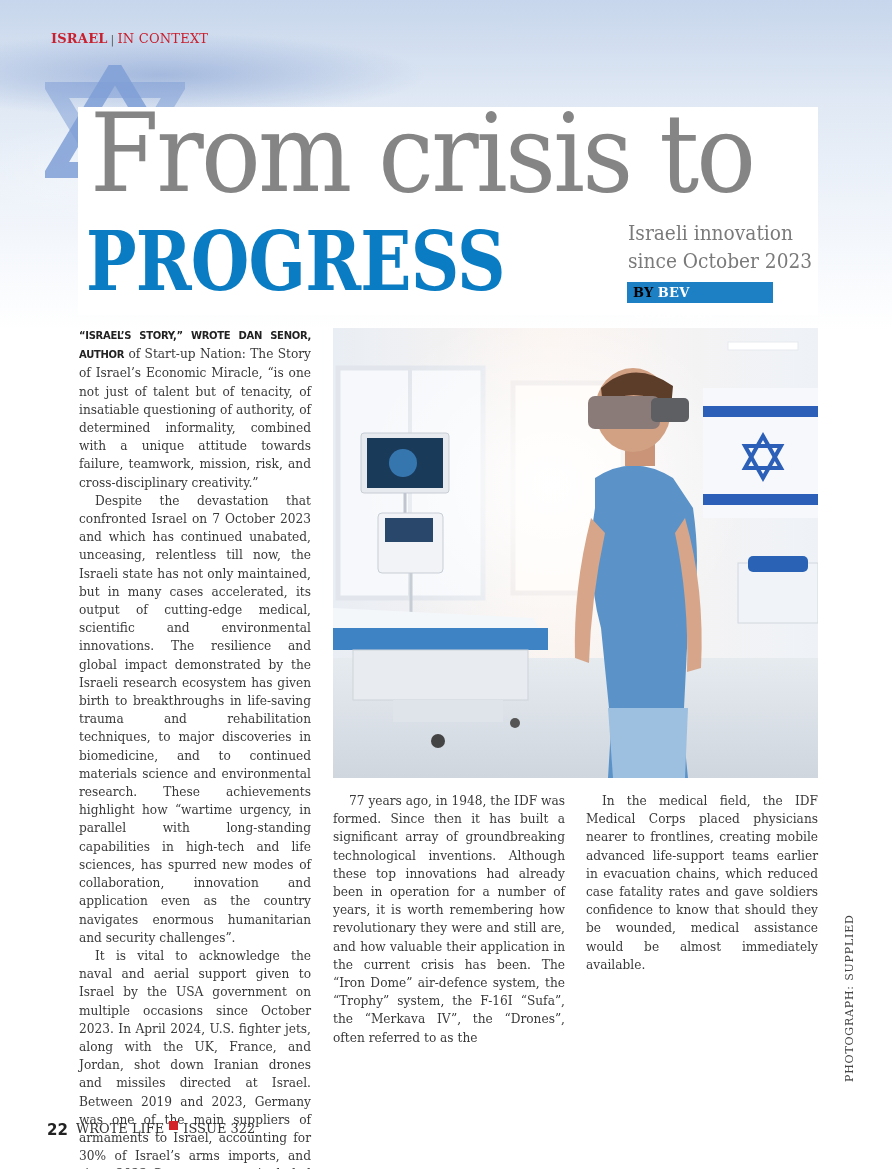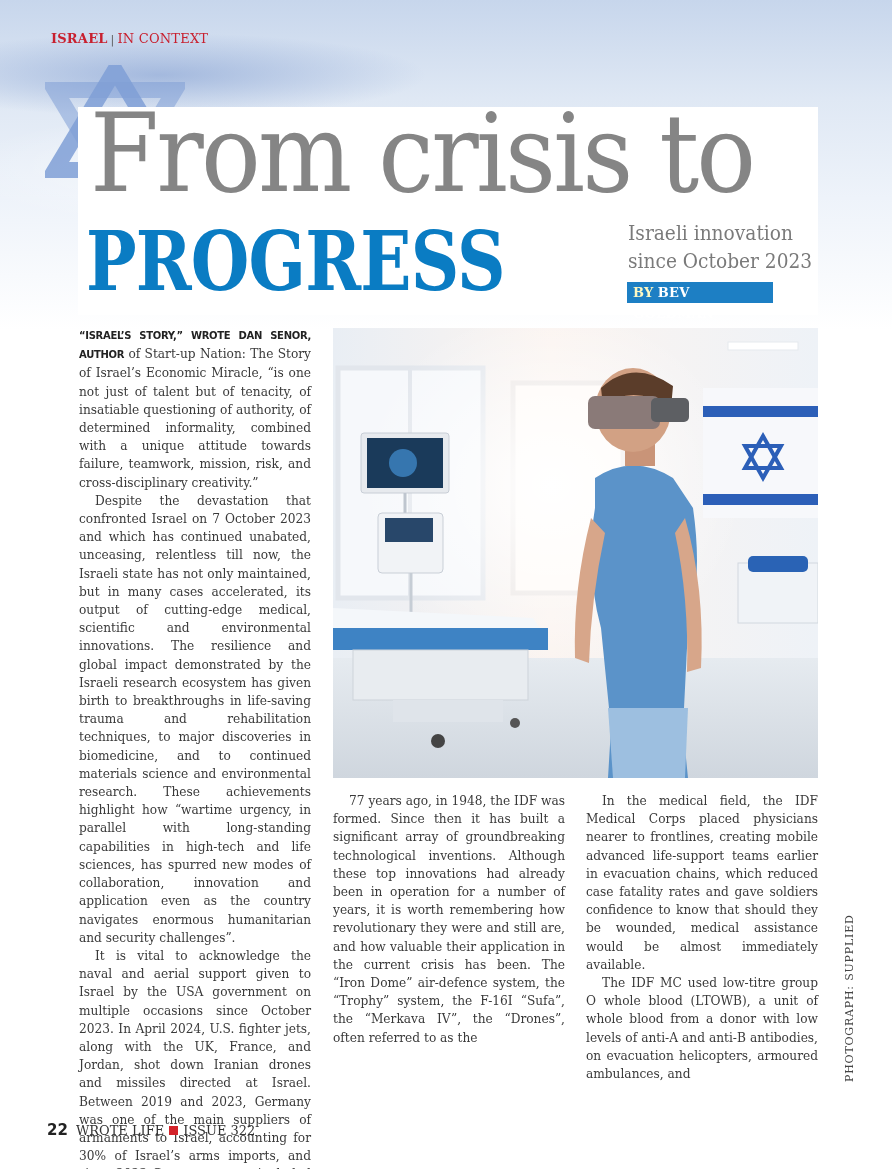--- a/index.html
+++ b/index.html
@@ -52,21 +52,21 @@
     color: #7a7a7a;
     transform: scaleX(0.93); transform-origin: left top;
   }
   .byline {
     position: absolute; left: 627px; top: 282px; width: 146px; height: 21px;
     background: #1d7fc4; color: #fff;
     font-family: "DejaVu Serif", serif; font-size: 13px; font-weight: bold;
     line-height: 21px; padding-left: 6px; box-sizing: border-box;
     letter-spacing: 0.3px;
   }
-  .byline .by { color: #fef9c3; font-weight: bold; margin-right: 4px; }
+  .byline .by { color: #000000; font-weight: bold; margin-right: 4px; }
 
   .col {
     position: absolute;
     font-family: "DejaVu Serif", serif;
     font-size: 12.2px; line-height: 18.2px; color: #3a3a3a;
     text-align: justify; hyphens: auto;
   }
   .col p { margin: 0; text-indent: 16px; }
   .col p.noindent { text-indent: 0; }
   .col1 { left: 79px; top: 326px; width: 232px; }
@@ -86,21 +86,21 @@
   .photo-credit {
     position: absolute; left: 843px; top: 1082px;
     transform: rotate(-90deg); transform-origin: left top;
     font-family: "DejaVu Serif", serif; font-size: 11px; letter-spacing: 0.8px;
     color: #444; white-space: nowrap;
   }
 
   .footer {
     position: absolute; left: 47px; top: 1121px;
     font-family: "DejaVu Serif", serif; font-size: 13px; color: #333;
-    display: flex; align-items: center; white-space: nowrap;
+    display: flex; white-space: nowrap;
   }
   .footer .page-num { font-weight: bold; font-size: 15px; color: #222; margin-right: 8px; font-family: "DejaVu Sans", sans-serif; }
   .footer .sq { display: inline-block; width: 9px; height: 9px; background: #d2232a; margin: 0 5px; }
 </style>
 </head>
 <body>
 
 <div class="hero-bg">
   <svg class="flag-star" viewBox="0 0 140 120">
     <polygon points="70,5 130,105 10,105" fill="none" stroke="#7f9fd6" stroke-width="16" opacity="0.85"></polygon>
@@ -194,21 +194,20 @@
     <rect x="318" y="70" width="38" height="24" rx="5" fill="#5d5f63"></rect>
   </svg>
 </div>
 
 <div class="col col2">
   <p>77 years ago, in 1948, the IDF was formed. Since then it has built a significant array of groundbreaking technological inventions. Although these top innovations had already been in operation for a number of years, it is worth remembering how revolutionary they were and still are, and how valuable their application in the current crisis has been. The “Iron Dome” air-defence system, the “Trophy” system, the F-16I “Sufa”, the “Merkava IV”, the “Drones”, often referred to as the</p>
 </div>
 
 <div class="col col3">
   <p>In the medical field, the IDF Medical Corps placed physicians nearer to frontlines, creating mobile advanced life-support teams earlier in evacuation chains, which reduced case fatality rates and gave soldiers confidence to know that should they be wounded, medical assistance would be almost immediately available.</p>
-  <p>The IDF MC used low-titre group O whole blood (LTOWB), a unit of whole blood from a donor with low levels of anti-A and anti-B antibodies, on evacuation helicopters, armoured ambulances, and</p>
 </div>
 
 <div class="photo-credit">PHOTOGRAPH: SUPPLIED</div>
 
 <div class="footer">
   <span class="page-num">22</span>
   <span>WROTE LIFE</span>
   <span class="sq"></span>
   <span>ISSUE 322</span>
 </div>

